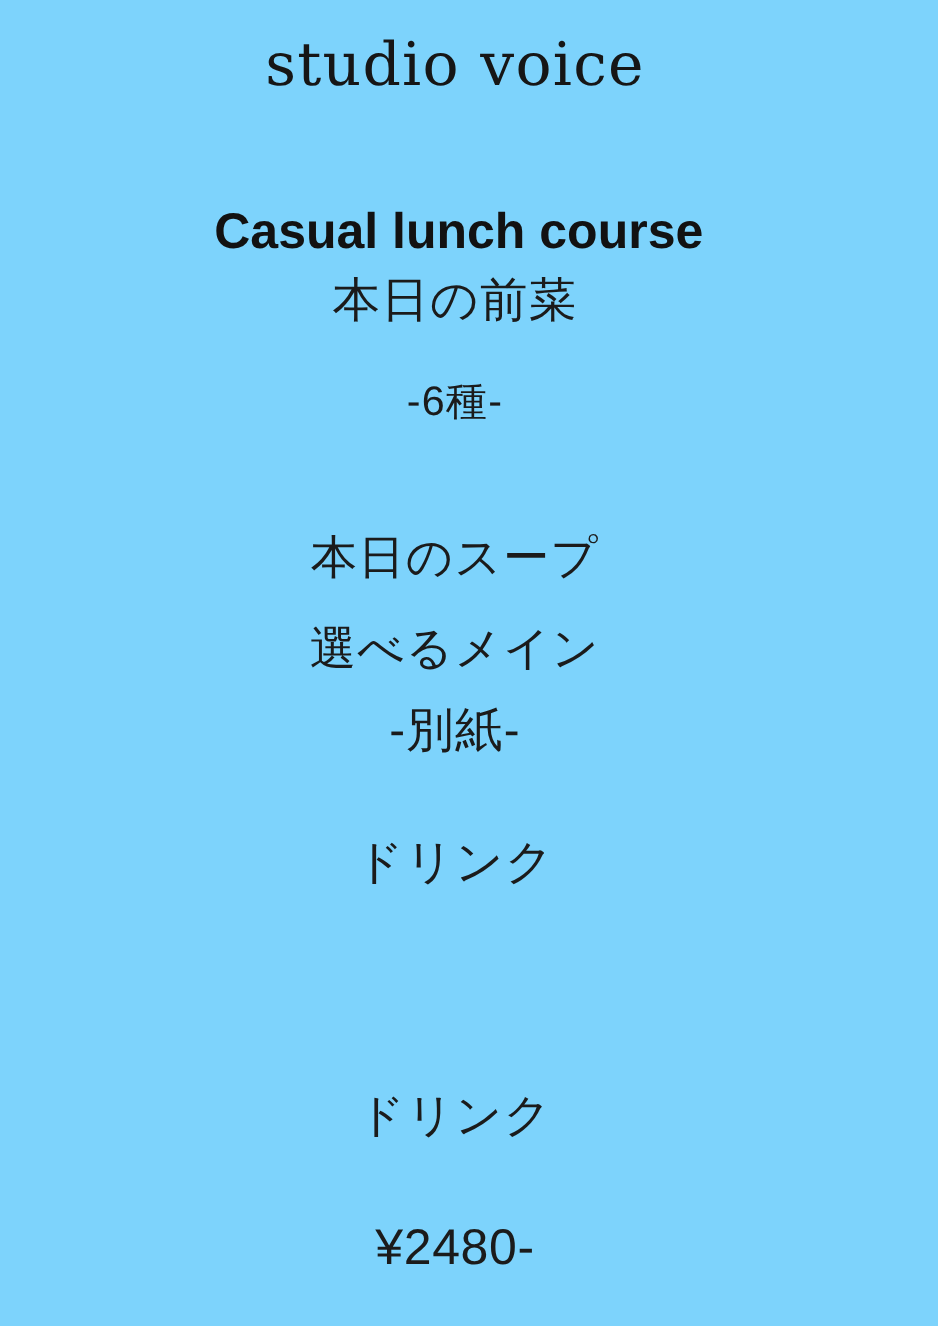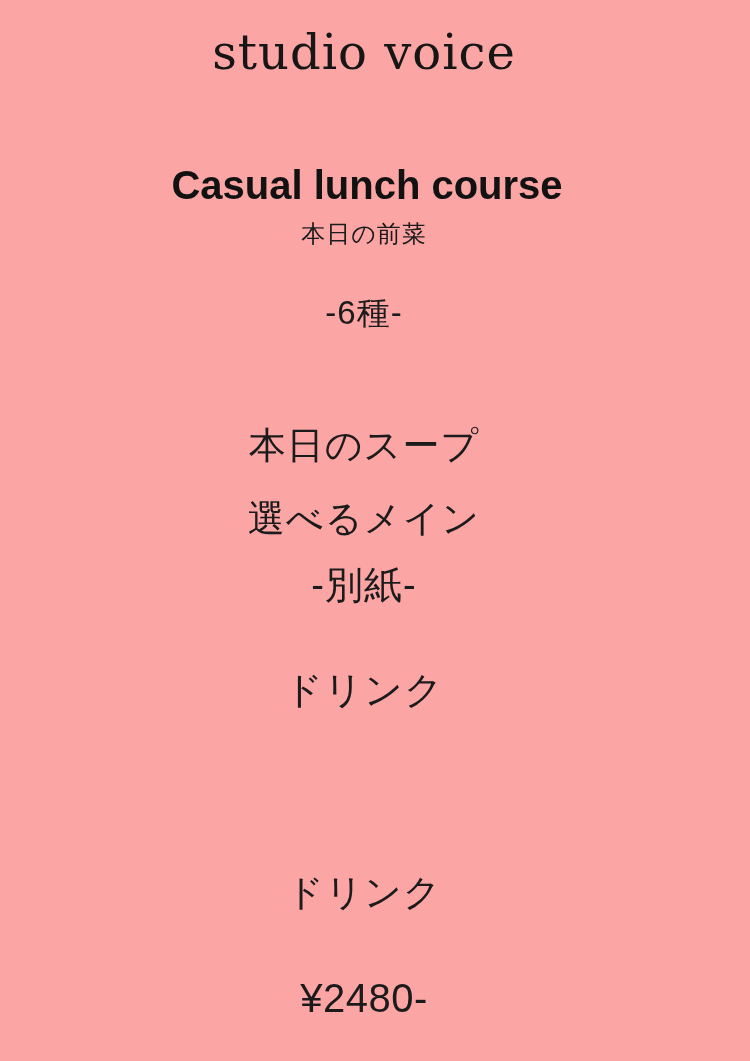--- a/index.html
+++ b/index.html
@@ -4,21 +4,21 @@
 <style>
   html, body {
     margin: 0;
     padding: 0;
     background: #ffffff;
   }
   .page {
     position: relative;
     width: 750px;
     height: 1061px;
-    background: #fca5a5;
+    background: #7dd3fc;
     color: #1b1b1b;
     font-family: "Liberation Sans", "DejaVu Sans", sans-serif;
     overflow: hidden;
     text-decoration: underline;
   }
   .line {
     position: absolute;
     left: 0;
     right: 22px;          
     text-align: center;
@@ -38,22 +38,22 @@
     font-size: 40px;
     font-weight: 700;
     letter-spacing: 0px;
     color: #121212;
     margin-left: 6px;
   }
   .jp {
     letter-spacing: 1px;
     color: #1b1b1b;
   }
-  .appetizer       { top: 222px; font-size: 24px; }
-  .appetizer-note  { top: 296px; font-size: 33px; }
+  .appetizer       { top: 222px; font-size: 38px; }
+  .appetizer-note  { top: 304px; font-size: 33px; }
   .soup            { top: 394px; font-size: 37px; margin-top: 33px; }
   .main-dish       { top: 500px; font-size: 37px; }
   .main-note       { top: 566px; font-size: 38px; }
   .drink           { top: 671px; font-size: 38px; }
   .dessert         { top: 806px; font-size: 37px; }
   .dessert-drink   { top: 874px; font-size: 37px; }
   .price           { top: 978px; font-size: 40px; letter-spacing: 0.5px; }
 </style>
 </head>
 <body>

